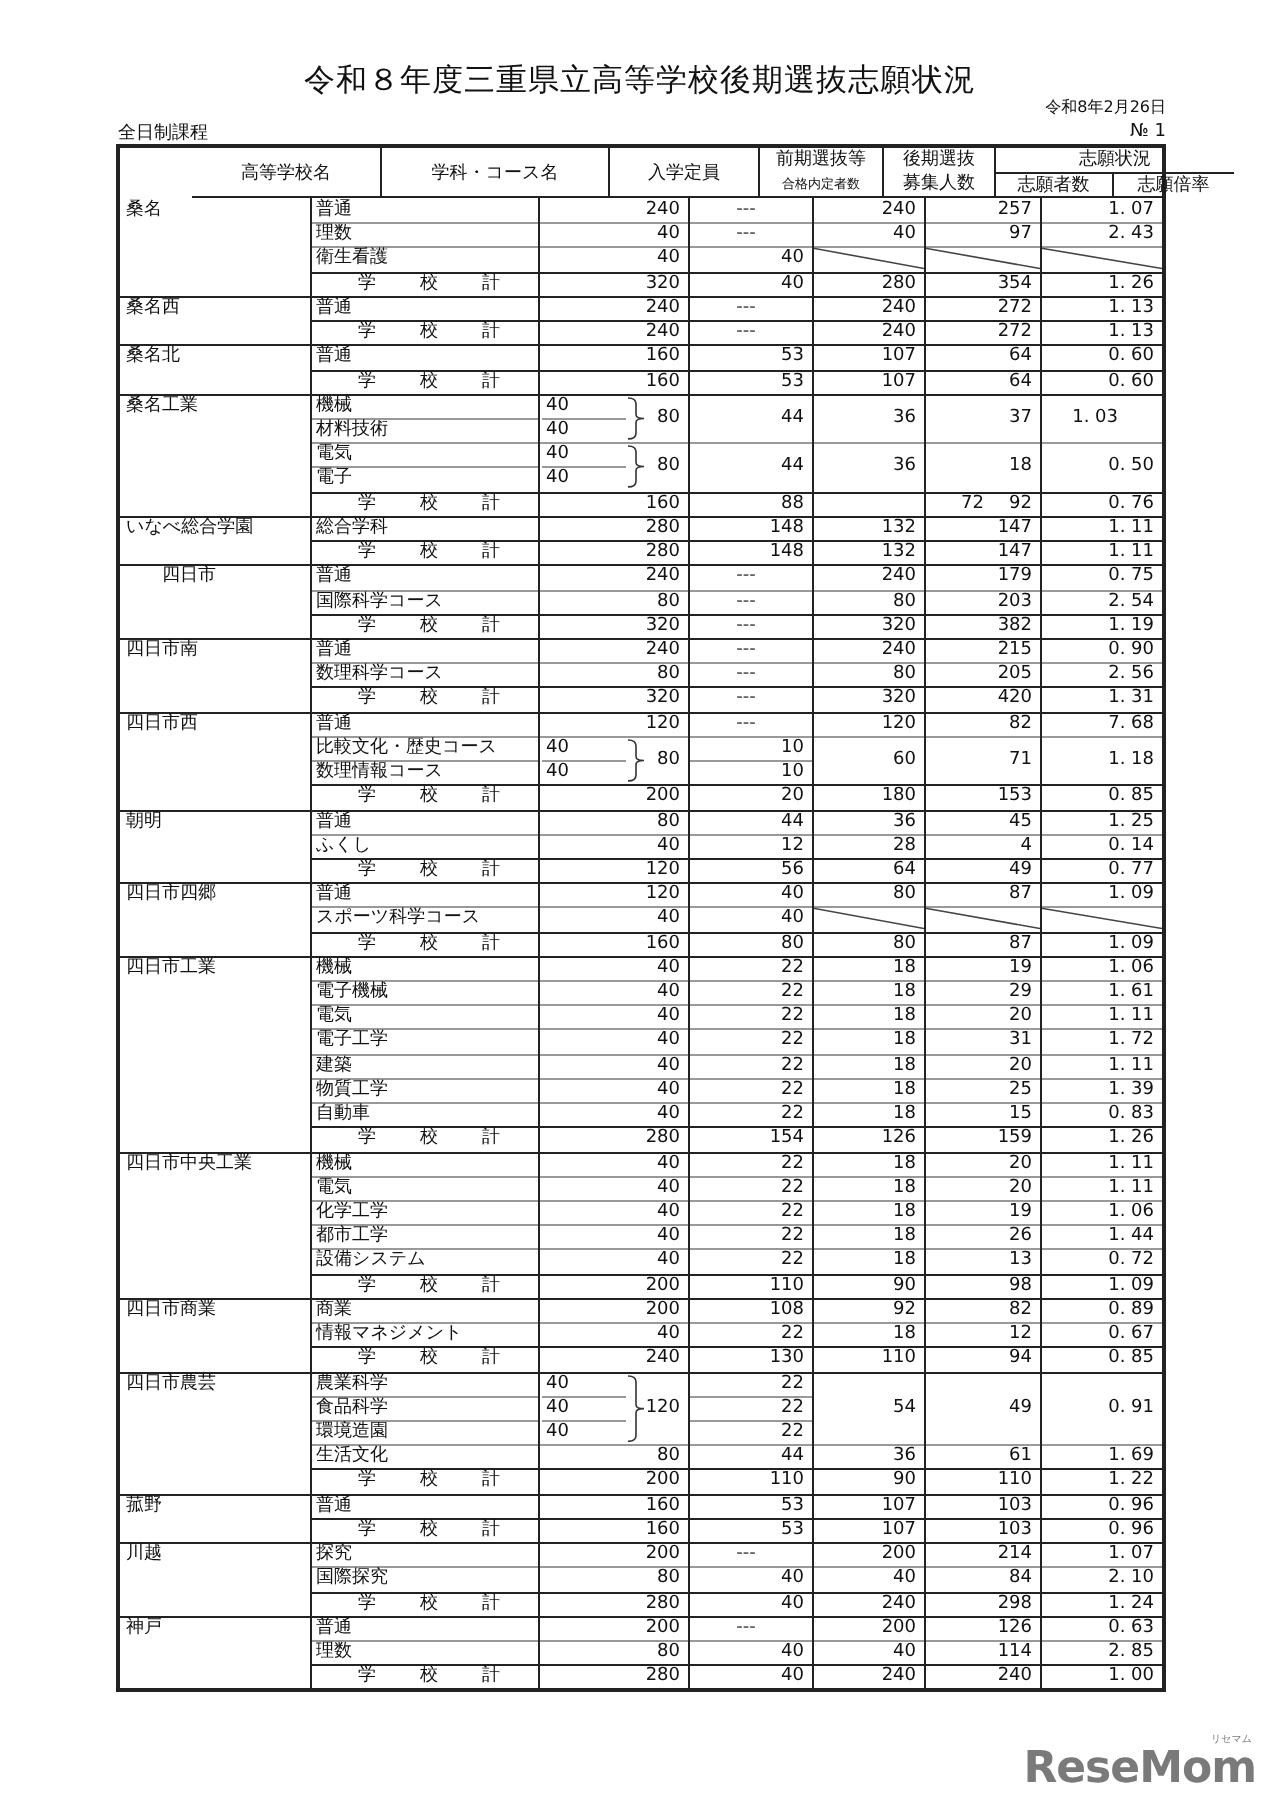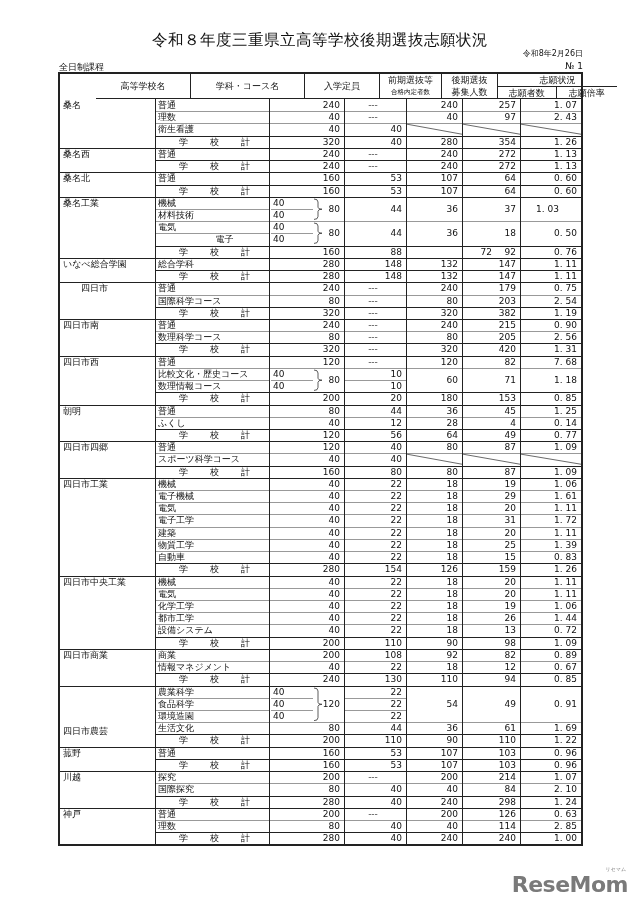--- a/index.html
+++ b/index.html
@@ -156,21 +156,21 @@
         <svg width="10" height="22.44">
           <path d="M1 1 Q5 1 5 4 L5 9.22 Q5 11.22 9 11.22 Q5 11.22 5 13.22 L5 18.44 Q5 21.44 1 21.44" fill="none" stroke="#333" stroke-width="0.8"></path>
         </svg>
       </div>
       <div class="cell num" style="left: 209px; width: 75px; top: 122.2px; height: 24.44px; line-height: 24.44px;">80</div>
       <div class="cell num" style="left: 284px; width: 62px; top: 122.2px; height: 24.44px; line-height: 24.44px;">44</div>
       <div class="cell num" style="left: 346px; width: 56px; top: 122.2px; height: 24.44px; line-height: 24.44px;">36</div>
       <div class="cell num" style="left: 402px; width: 58px; top: 122.2px; height: 24.44px; line-height: 24.44px;">18</div>
       <div class="cell num" style="left: 460px; width: 61px; top: 122.2px; height: 24.44px; line-height: 24.44px;">0. 50</div>
       <div class="hline" style="left: 95px; width: 114px; top: 134.42px;"></div>
-      <div class="cell course" style="left: 106px; width: 114px; top: 134.42px; height: 12.22px; line-height: 12.22px; text-align: center;">電子</div>
+      <div class="cell course" style="left: 95px; width: 114px; top: 134.42px; height: 12.22px; line-height: 12.22px;">電子</div>
       <div class="cell num" style="left: 213px; width: 36px; top: 134.42px; height: 12.22px; line-height: 12.22px; text-align: left;">40</div>
       <div class="hline" style="left: 211px; width: 42px; top: 146.64px;"></div>
       <div class="hline thick" style="left: 95px; width: 426px; top: 146.64px;"></div>
       <div class="cell course total-label" style="left: 95px; width: 114px; top: 146.64px; height: 12.22px; line-height: 12.22px;">学校計</div>
       <div class="cell num" style="left: 209px; width: 75px; top: 146.64px; height: 12.22px; line-height: 12.22px;">160</div>
       <div class="cell num" style="left: 284px; width: 62px; top: 146.64px; height: 12.22px; line-height: 12.22px;">88</div>
       <div class="cell num" style="left: 360px; width: 56px; top: 146.64px; height: 12.22px; line-height: 12.22px; margin-left: 20px;">72</div>
       <div class="cell num" style="left: 402px; width: 58px; top: 146.64px; height: 12.22px; line-height: 12.22px;">92</div>
       <div class="cell num" style="left: 460px; width: 61px; top: 146.64px; height: 12.22px; line-height: 12.22px;">0. 76</div>
       <div class="hline thick" style="left: 0px; width: 521px; top: 158.86px;"></div>
@@ -439,21 +439,21 @@
       <div class="cell num" style="left: 402px; width: 58px; top: 562.12px; height: 12.22px; line-height: 12.22px;">12</div>
       <div class="cell num" style="left: 460px; width: 61px; top: 562.12px; height: 12.22px; line-height: 12.22px;">0. 67</div>
       <div class="hline thick" style="left: 95px; width: 426px; top: 574.34px;"></div>
       <div class="cell course total-label" style="left: 95px; width: 114px; top: 574.34px; height: 12.22px; line-height: 12.22px;">学校計</div>
       <div class="cell num" style="left: 209px; width: 75px; top: 574.34px; height: 12.22px; line-height: 12.22px;">240</div>
       <div class="cell num" style="left: 284px; width: 62px; top: 574.34px; height: 12.22px; line-height: 12.22px;">130</div>
       <div class="cell num" style="left: 346px; width: 56px; top: 574.34px; height: 12.22px; line-height: 12.22px;">110</div>
       <div class="cell num" style="left: 402px; width: 58px; top: 574.34px; height: 12.22px; line-height: 12.22px;">94</div>
       <div class="cell num" style="left: 460px; width: 61px; top: 574.34px; height: 12.22px; line-height: 12.22px;">0. 85</div>
       <div class="hline thick" style="left: 0px; width: 521px; top: 586.56px;"></div>
-      <div class="cell school" style="left: 0px; width: 95px; top: 586.56px; height: 12.22px; line-height: 12.22px; margin-top: 39px;">四日市農芸</div>
+      <div class="cell school" style="left: 0px; width: 95px; top: 586.56px; height: 12.22px; line-height: 12.22px;">四日市農芸</div>
       <div class="cell course" style="left: 95px; width: 114px; top: 586.56px; height: 12.22px; line-height: 12.22px;">農業科学</div>
       <div class="cell num" style="left: 213px; width: 36px; top: 586.56px; height: 12.22px; line-height: 12.22px; text-align: left;">40</div>
       <div class="hline" style="left: 211px; width: 42px; top: 598.78px;"></div>
       <div class="diag" style="left: 253px; width: 10px; top: 587.56px; height: 34.66px;">
         <svg width="10" height="34.660000000000004">
           <path d="M1 1 Q5 1 5 4 L5 15.330000000000002 Q5 17.330000000000002 9 17.330000000000002 Q5 17.330000000000002 5 19.330000000000002 L5 30.660000000000004 Q5 33.660000000000004 1 33.660000000000004" fill="none" stroke="#333" stroke-width="0.8"></path>
         </svg>
       </div>
       <div class="cell num" style="left: 209px; width: 75px; top: 586.56px; height: 36.66px; line-height: 36.66px;">120</div>
       <div class="cell num" style="left: 346px; width: 56px; top: 586.56px; height: 36.66px; line-height: 36.66px;">54</div>

